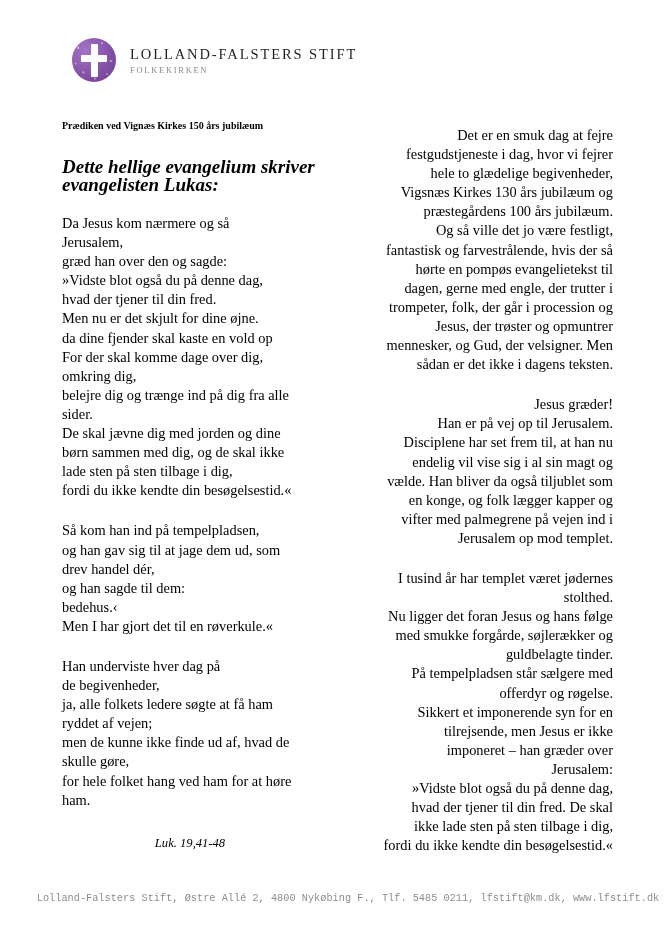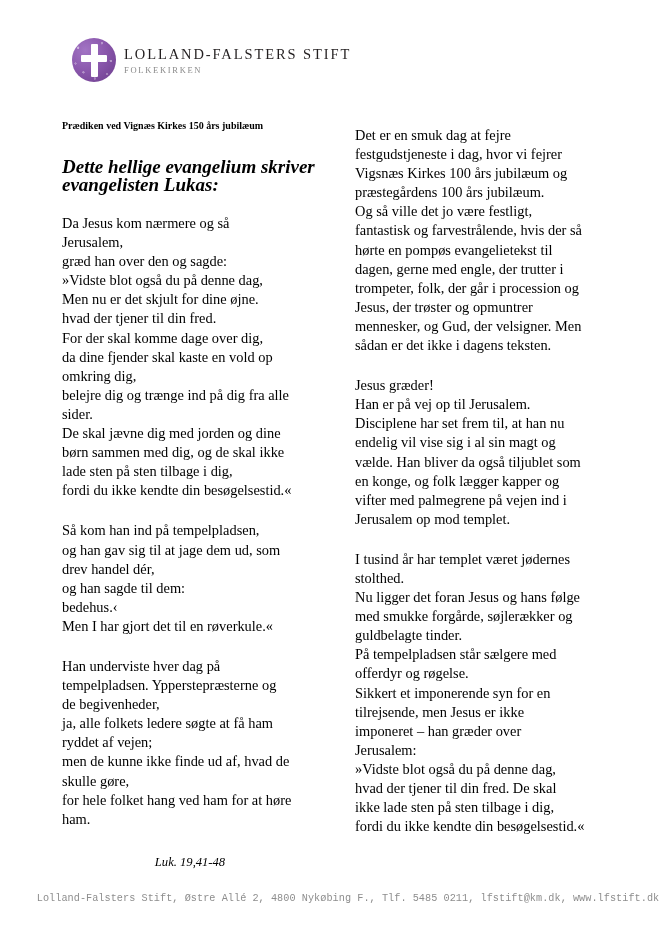--- a/index.html
+++ b/index.html
@@ -17,21 +17,21 @@
     color: #000000;
   }
 
   
   .header {
     position: absolute;
     left: 72px;
     top: 38px;
     display: flex;
     align-items: center;
-    gap: 8px;
+    gap: 14px;
   }
   .logo-mark {
     position: relative;
     width: 44px;
     height: 44px;
     flex: 0 0 44px;
   }
   .logo-disc {
     position: absolute;
     inset: 0;
@@ -97,21 +97,21 @@
   }
 
   
   .col {
     position: absolute;
     top: 116px;
     font-size: 14.4px;
     line-height: 19.1px;
   }
   .col-left  { left: 62px;  width: 262px; }
-  .col-right { left: 355px; width: 258px; top: 126px; }
+  .col-right { left: 355px; width: 258px; top: 126px; text-align: right; }
 
   .doc-title {
     font-size: 10px;
     font-weight: bold;
     line-height: 20px;
     margin: 0 0 0 0;
   }
   .subtitle {
     font-size: 19px;
     font-weight: bold;
@@ -165,60 +165,60 @@
 
   <div class="col col-left">
     <div class="doc-title">Prædiken ved Vignæs Kirkes 150 års jubilæum</div>
     <div class="subtitle">Dette hellige evangelium skriver evangelisten Lukas:</div>
 
     <div class="para">
         <span class="line">Da Jesus kom nærmere og så</span>
         <span class="line">Jerusalem,</span>
         <span class="line">græd han over den og sagde:</span>
         <span class="line">»Vidste blot også du på denne dag,</span>
+        <span class="line">hvad der tjener til din fred.</span>
         <span class="line">Men nu er det skjult for dine øjne.</span>
-        <span class="line">hvad der tjener til din fred.</span>
+        <span class="line">da dine fjender skal kaste en vold op</span>
         <span class="line">For der skal komme dage over dig,</span>
-        <span class="line">da dine fjender skal kaste en vold op</span>
         <span class="line">omkring dig,</span>
         <span class="line">belejre dig og trænge ind på dig fra alle</span>
         <span class="line">sider.</span>
         <span class="line">De skal jævne dig med jorden og dine</span>
         <span class="line">børn sammen med dig, og de skal ikke</span>
         <span class="line">lade sten på sten tilbage i dig,</span>
         <span class="line">fordi du ikke kendte din besøgelsestid.«</span>
       </div>
     <div class="para">
         <span class="line">Så kom han ind på tempelpladsen,</span>
         <span class="line">og han gav sig til at jage dem ud, som</span>
         <span class="line">drev handel dér,</span>
         <span class="line">og han sagde til dem:</span>
         <span class="line">bedehus.‹</span>
         <span class="line">Men I har gjort det til en røverkule.«</span>
       </div>
     <div class="para">
         <span class="line">Han underviste hver dag på</span>
-        <span class="line">tempelpladsen. Ypperstepræsterne og</span>
         <span class="line">de begivenheder,</span>
         <span class="line">ja, alle folkets ledere søgte at få ham</span>
         <span class="line">ryddet af vejen;</span>
         <span class="line">men de kunne ikke finde ud af, hvad de</span>
         <span class="line">skulle gøre,</span>
         <span class="line">for hele folket hang ved ham for at høre</span>
         <span class="line">ham.</span>
       </div>
 
     <div class="citation">Luk. 19,41-48</div>
   </div>
 
   <div class="col col-right">
     <div class="para" style="margin-top:0">
         <span class="line">Det er en smuk dag at fejre</span>
         <span class="line">festgudstjeneste i dag, hvor vi fejrer</span>
-        <span class="line">Vigsnæs Kirkes 100 års jubilæum og</span>
+        <span class="line">hele to glædelige begivenheder,</span>
+        <span class="line">Vigsnæs Kirkes 130 års jubilæum og</span>
         <span class="line">præstegårdens 100 års jubilæum.</span>
         <span class="line">Og så ville det jo være festligt,</span>
         <span class="line">fantastisk og farvestrålende, hvis der så</span>
         <span class="line">hørte en pompøs evangelietekst til</span>
         <span class="line">dagen, gerne med engle, der trutter i</span>
         <span class="line">trompeter, folk, der går i procession og</span>
         <span class="line">Jesus, der trøster og opmuntrer</span>
         <span class="line">mennesker, og Gud, der velsigner. Men</span>
         <span class="line">sådan er det ikke i dagens teksten.</span>
       </div>

